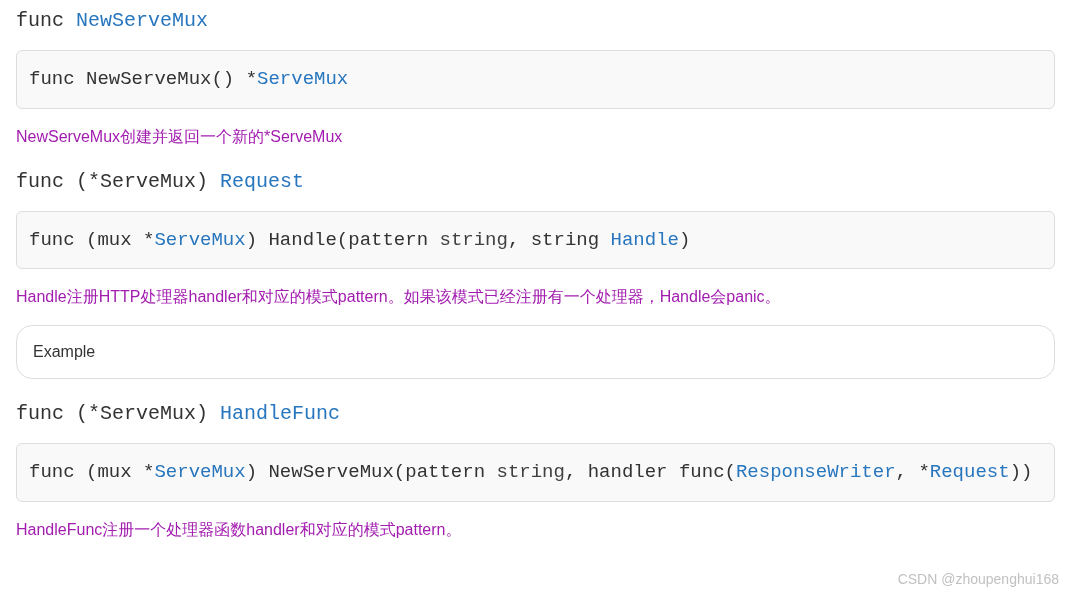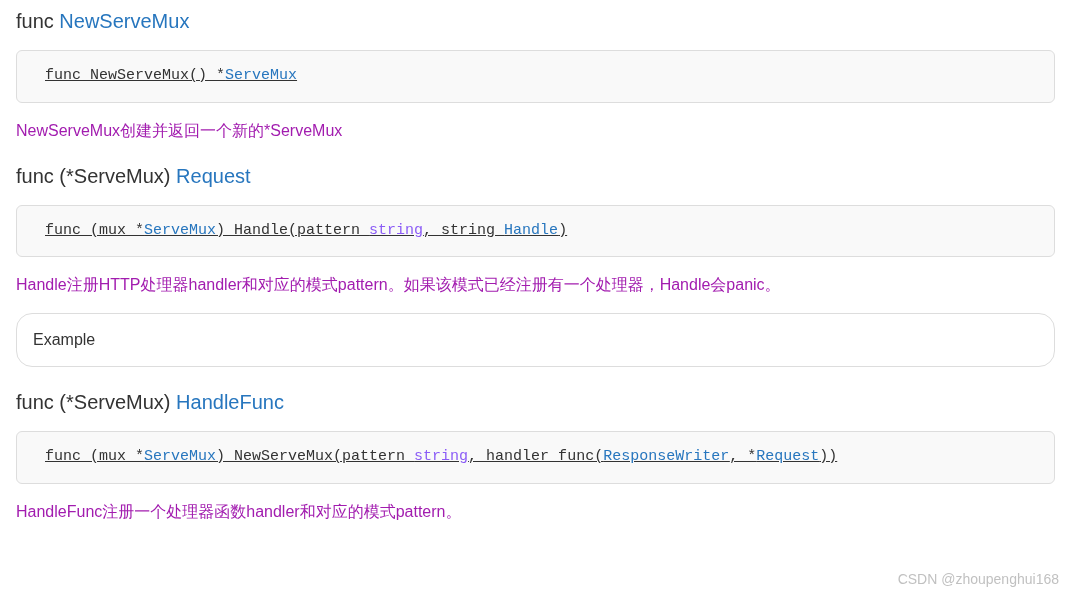--- a/index.html
+++ b/index.html
@@ -15,48 +15,48 @@
       font-size: 16px;
       line-height: 1.5;
       width: 1071px;
     }
     h3 {
       font-size: 20px;
       font-weight: 400;
       color: #333;
       margin-top: 18px;
       margin-bottom: 14px;
+      font-family: Liberation Mono, monospace;
     }
     h3:first-of-type {
       margin-top: 0;
     }
     .heading-keyword {
       color: #333;
     }
     .heading-link {
       color: #2776be;
     }
     .code-block {
       background: #f9f9f9;
       border: 1px solid #ddd;
       border-radius: 6px;
-      padding: 14px 28px;
+      padding: 14px 12px;
       margin-bottom: 16px;
       font-family: Consolas, Menlo, "Courier New", monospace;
-      font-size: 15px;
+      font-size: 19px;
       color: #333;
       white-space: pre;
       overflow-x: auto;
-      text-decoration: underline;
     }
     .code-link {
       color: #2776be;
     }
     .code-keyword {
-      color: #8b5cf6;
+      color: #404040;
     }
     p.desc {
       font-size: 16px;
       color: #a21caf;
       margin-bottom: 10px;
     }
     .example-box {
       border: 1px solid #ddd;
       border-radius: 16px;
       padding: 14px 16px;

